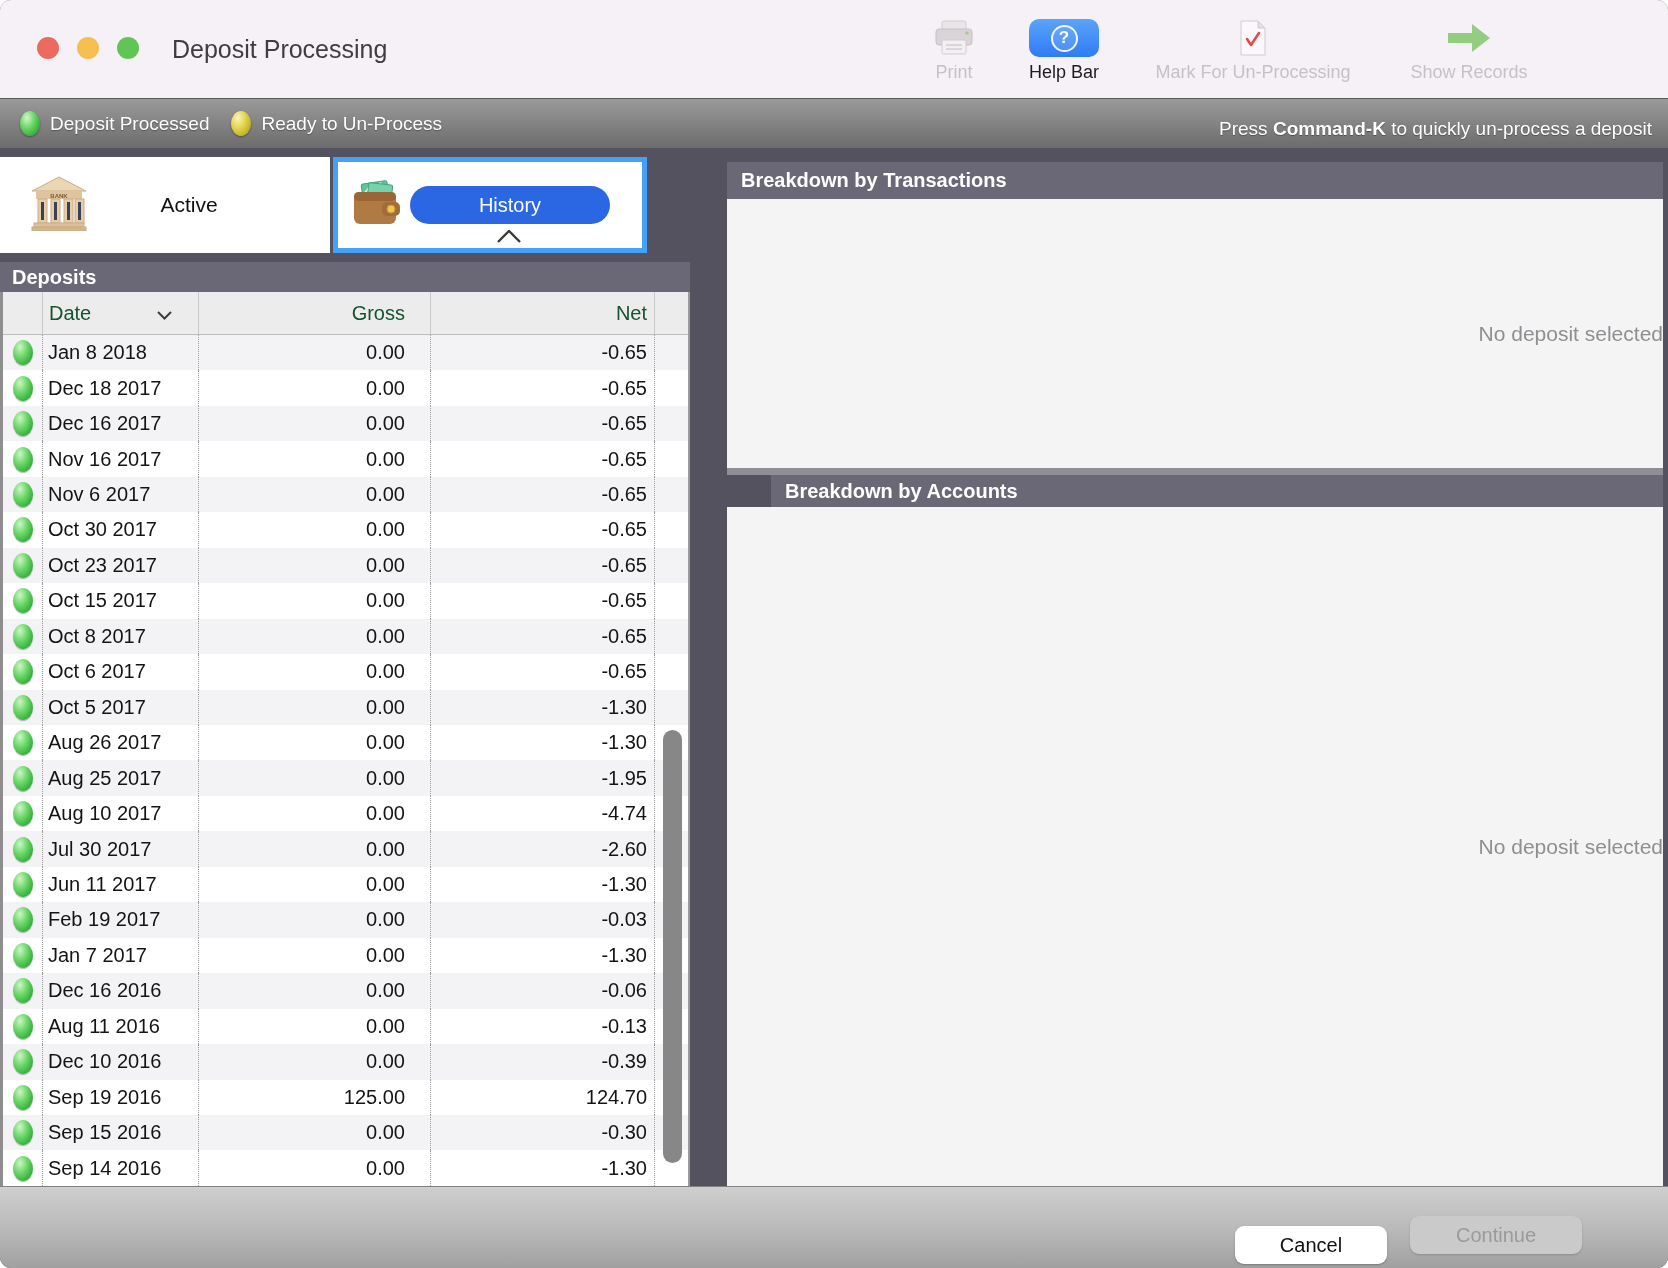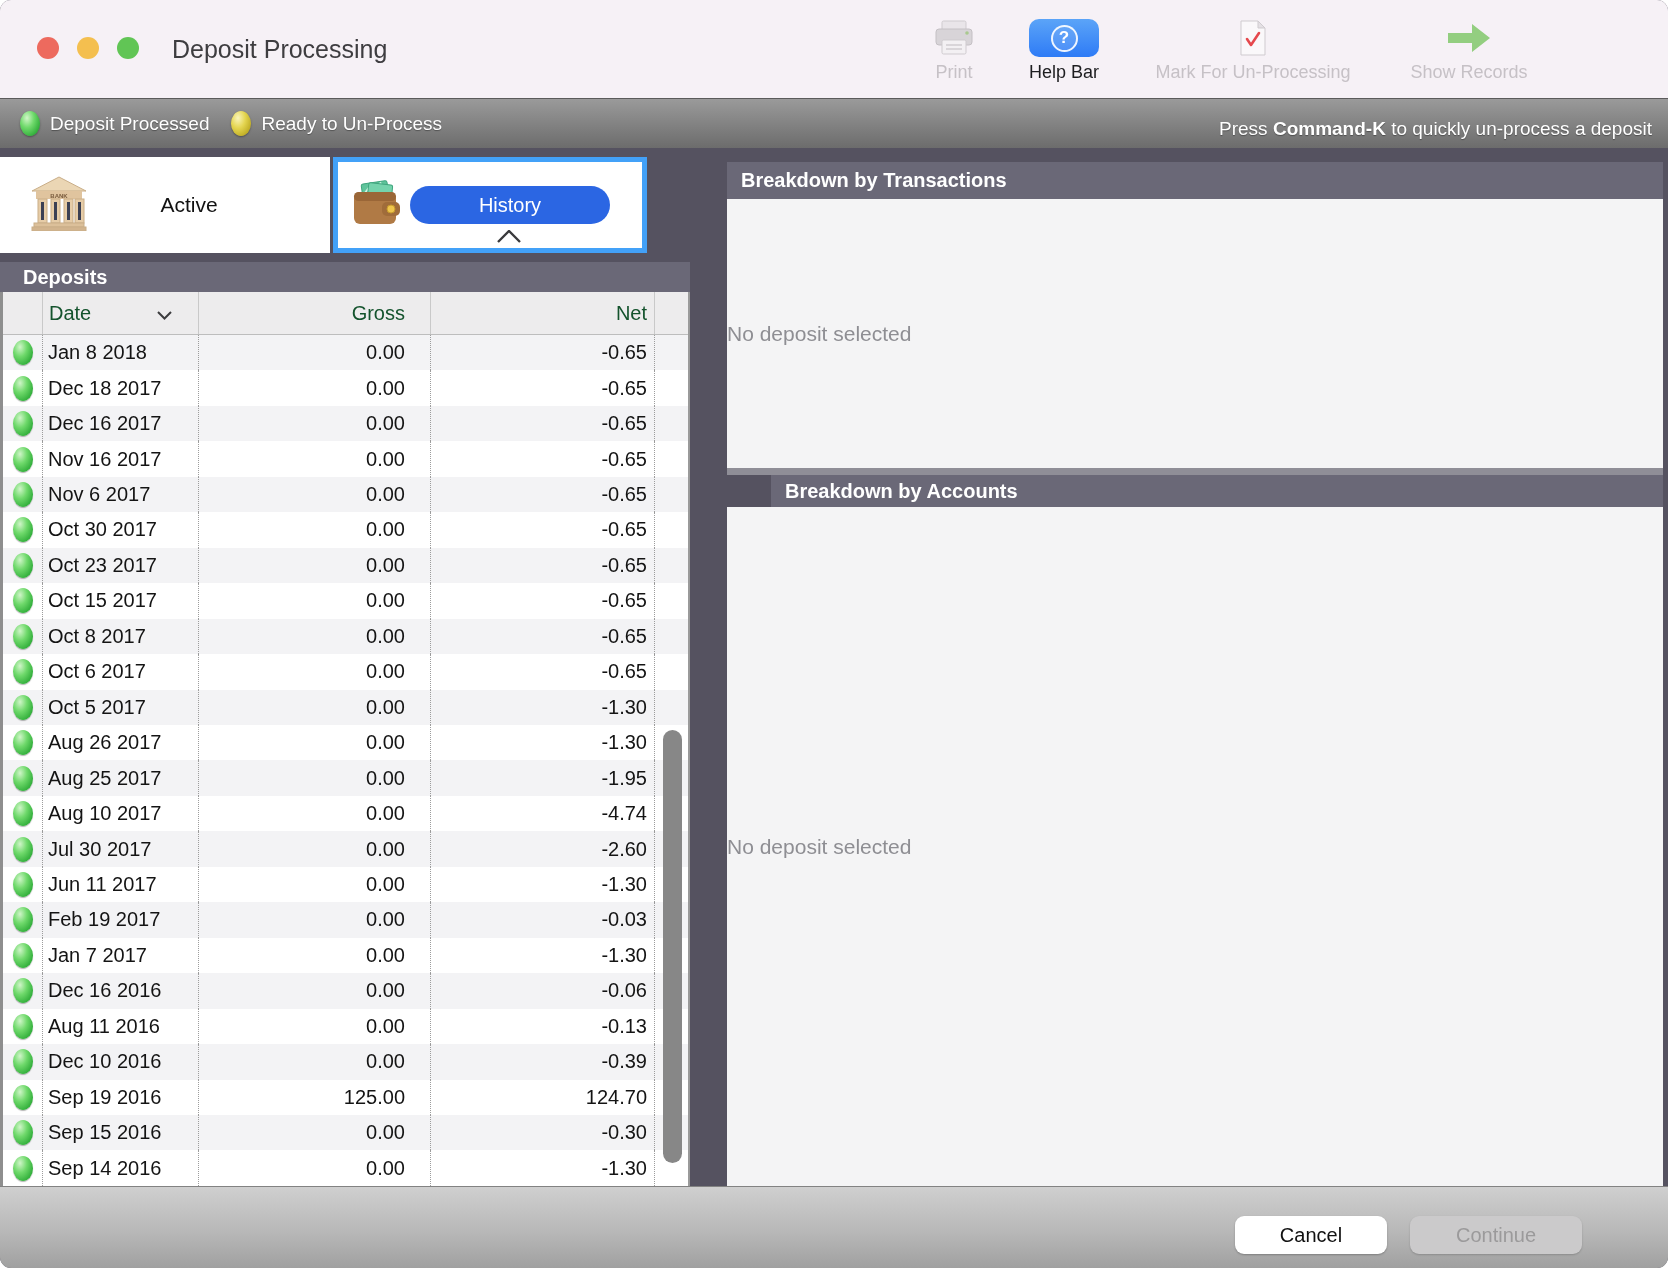--- a/index.html
+++ b/index.html
@@ -36,21 +36,21 @@
 
   
   .tab { position:absolute; top:0; height:96px; background:#fff; display:flex; align-items:center; cursor:default; }
   .tab-active { left:0; width:330px; }
   .tab-history { left:333px; width:314px; border:5px solid var(--tab_outline,#43A1F8); }
   .tab-active .tab-label { flex:1; text-align:center; font-size:21px; color:#111; margin-right:40px; }
   .hist-btn { position:absolute; left:72px; top:24px; width:200px; height:38px; border-radius:19px; background:var(--accent_blue,#2B66E3); color:#fff; font-size:20px; display:flex; align-items:center; justify-content:center; border:none; }
   .caret { position:absolute; left:158px; bottom:1px; }
 
   
-  .deposits-bar { position:absolute; left:0; top:105px; width:690px; height:30px; background:var(--header_slate,#6A6877); color:#fff; font-weight:700; font-size:20px; line-height:30px; padding-left:23px; }
+  .deposits-bar { position:absolute; left:0; top:105px; width:690px; height:30px; background:var(--header_slate,#6A6877); color:#fff; font-weight:700; font-size:20px; line-height:30px; padding-left:12px; }
 
   
   .table { position:absolute; left:0; top:135px; width:690px; height:894px; background:#fff; border-left:3px solid #8E8E8E; border-right:2px solid #9A9A9A; overflow:hidden; }
   .thead { display:flex; height:43px; background:#EDECED; border-bottom:1px solid #BDBDBD; align-items:center; font-size:20px; color:#14532d; }
   .thead > div + div { border-left:1px solid #C9C9C9; }
   .th-status { width:39px; height:100%; }
   .th-date { width:156px; height:100%; display:flex; align-items:center; padding-left:6px; gap:66px; }
   .th-gross { width:232px; height:100%; display:flex; align-items:center; justify-content:flex-end; padding-right:25px; }
   .th-net { width:224px; height:100%; display:flex; align-items:center; justify-content:flex-end; padding-right:7px; }
   .th-fill { flex:1; height:100%; }
@@ -64,29 +64,29 @@
   .c2 { width:232px; justify-content:flex-end; padding-right:25px; }
   .c3 { width:224px; justify-content:flex-end; padding-right:7px; }
   .c4 { flex:1; }
   .row-orb { width:20px; height:25px; border-radius:50%; background:radial-gradient(ellipse at 35% 28%, #CFF5C8 0%, #6FD96B 38%, #2EAC38 78%, #1E8F2A 100%); box-shadow:0 1px 1px rgba(0,0,0,.3); }
   .scroll-thumb { position:absolute; left:660px; top:438px; width:19px; height:433px; border-radius:10px; background:#878787; }
 
   
   .right { position:absolute; left:691px; top:5px; width:972px; height:1024px; display:flex; flex-direction:column;padding-left:36px; }
   .panel-header { background:var(--header_slate,#6A6877); color:#fff; font-weight:700; font-size:20px; display:flex; align-items:center; padding-left:14px; }
   .ph1 { height:37px; } .ph2 { height:32px;margin-left:44px; }
-  .panel-body { background:#F4F4F5; display:flex; align-items:center; justify-content:flex-start; }
+  .panel-body { background:#F4F4F5; display:flex; align-items:center; justify-content:flex-end; }
   .pb1 { height:269px; } .pb2 { flex:1; }
   .panel-divider { height:7px; background:#8F8E97; }
   .empty-msg { color:#8E8E93; font-size:21px; }
 
   
   .footer { position:absolute; left:0; top:1186px; width:1668px; height:82px; background:linear-gradient(180deg,#CFCFCF 0%,#B8B8B8 55%,#A0A0A0 100%); border-top:1px solid #828282; }
   .btn { position:absolute; top:29px; height:38px; border-radius:9px; font-size:20px; display:flex; align-items:center; justify-content:center; border:none; }
-  .btn-cancel { left:1235px; width:152px; background:#fff; color:#111; box-shadow:0 1px 2px rgba(0,0,0,.25); }
+  .btn-cancel { left:1235px; width:152px; background:#fff; color:#111; box-shadow:0 1px 2px rgba(0,0,0,.25);margin-top:10px; }
   .btn-continue { left:1410px; width:172px; background:#CBCACB; color:#9B9A9B; box-shadow:0 1px 2px rgba(0,0,0,.18); }
 </style>
 </head>
 <body>
 
 <div class="window">
 
   <div class="titlebar">
     <div class="lights">
       <div class="light red"></div>

